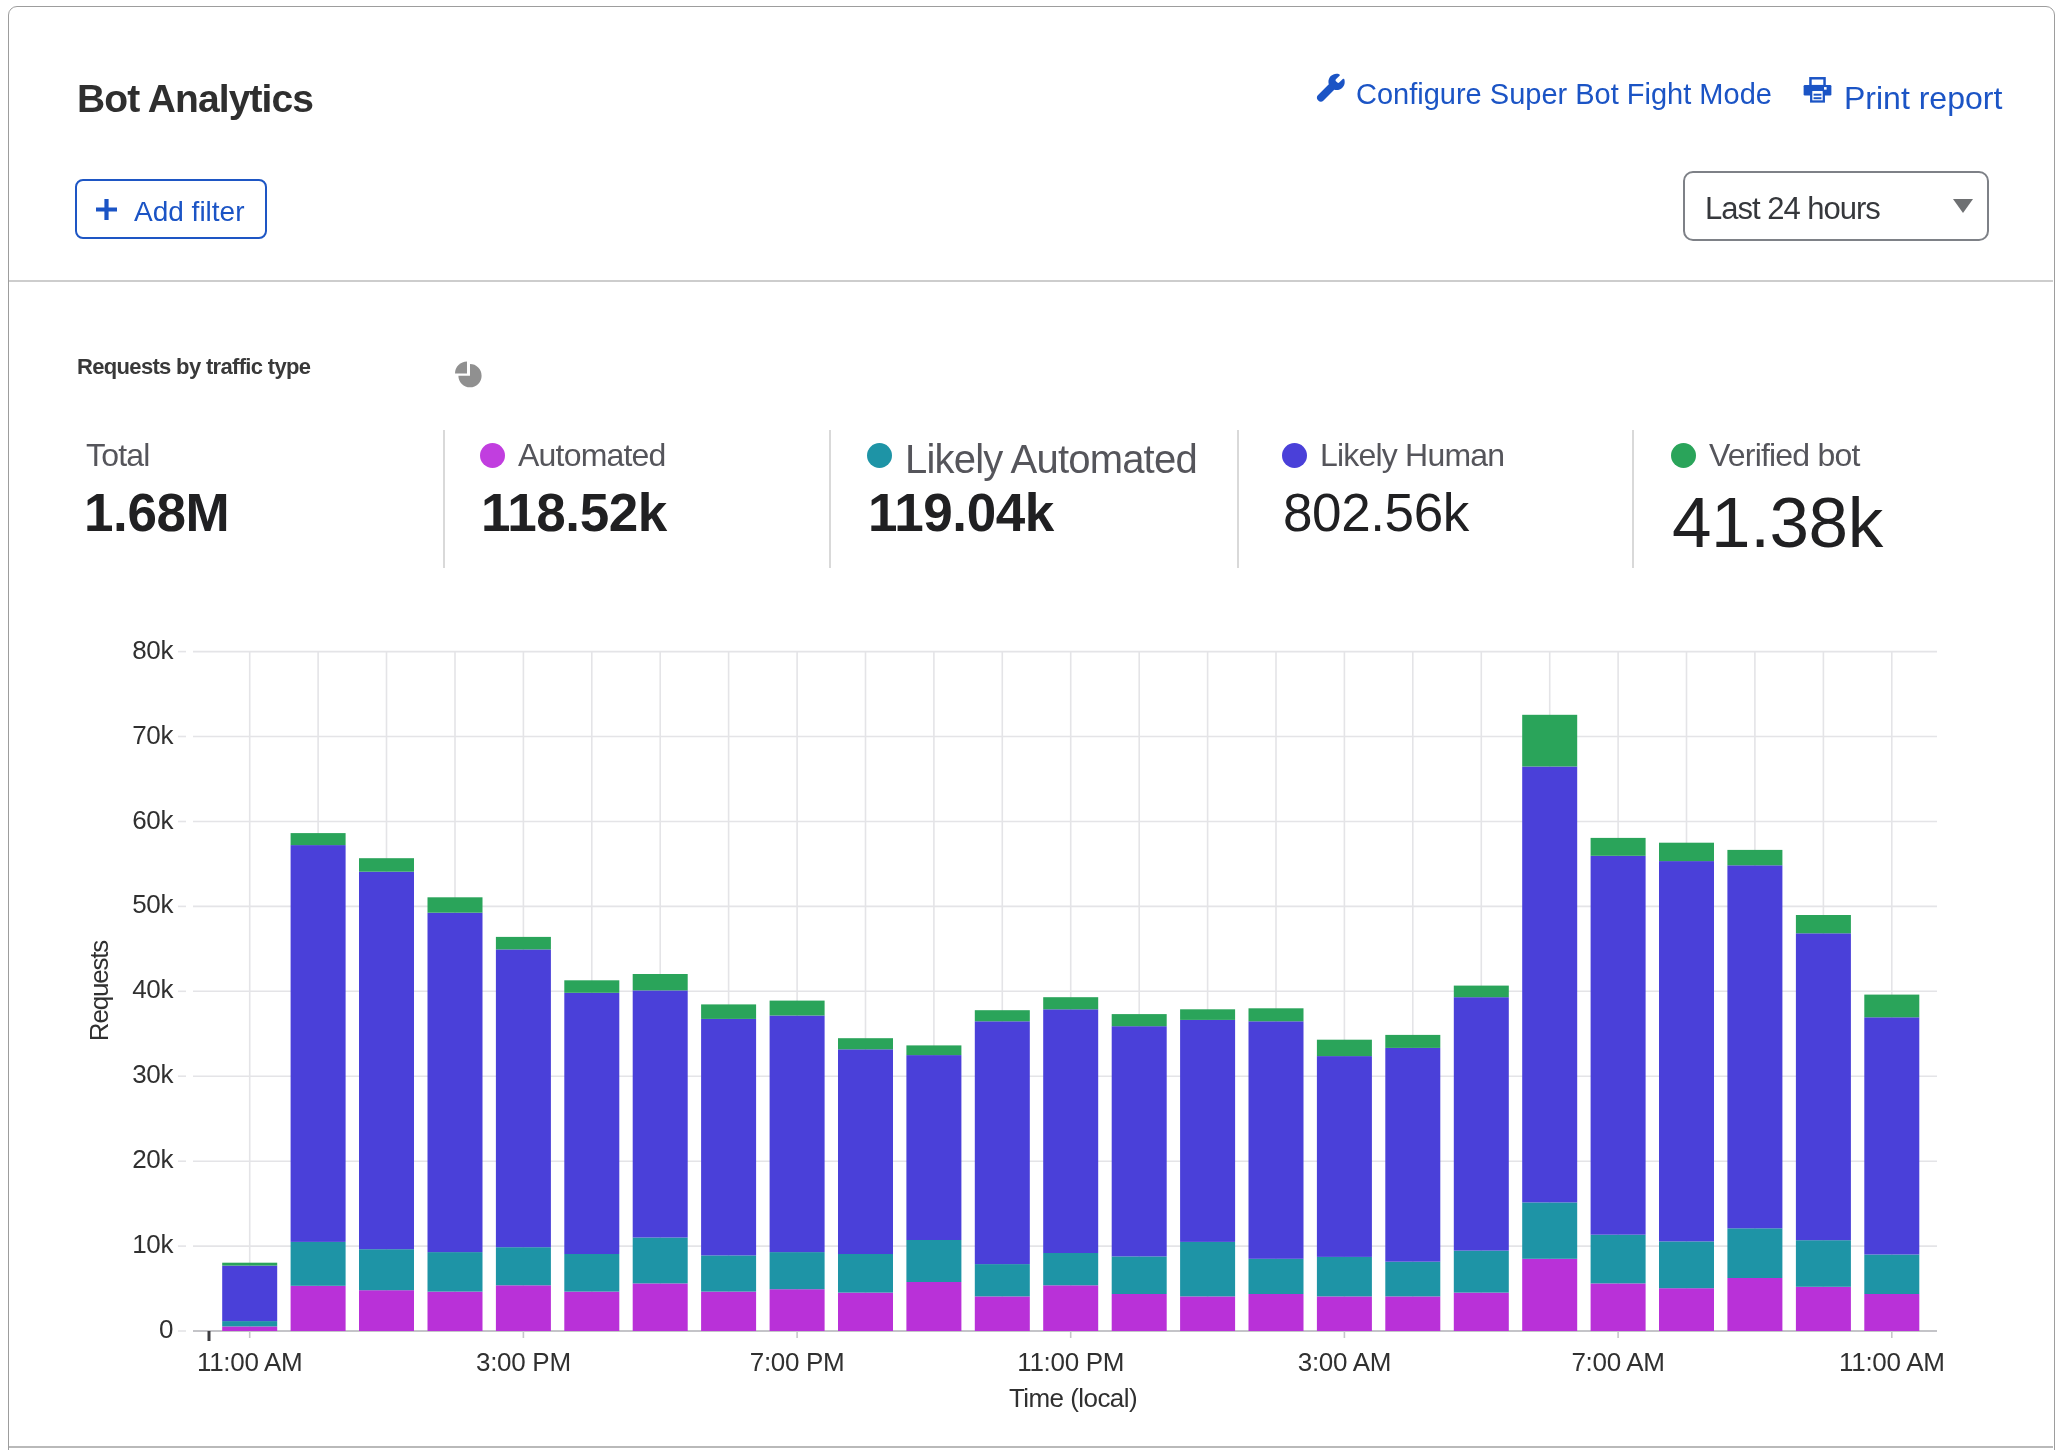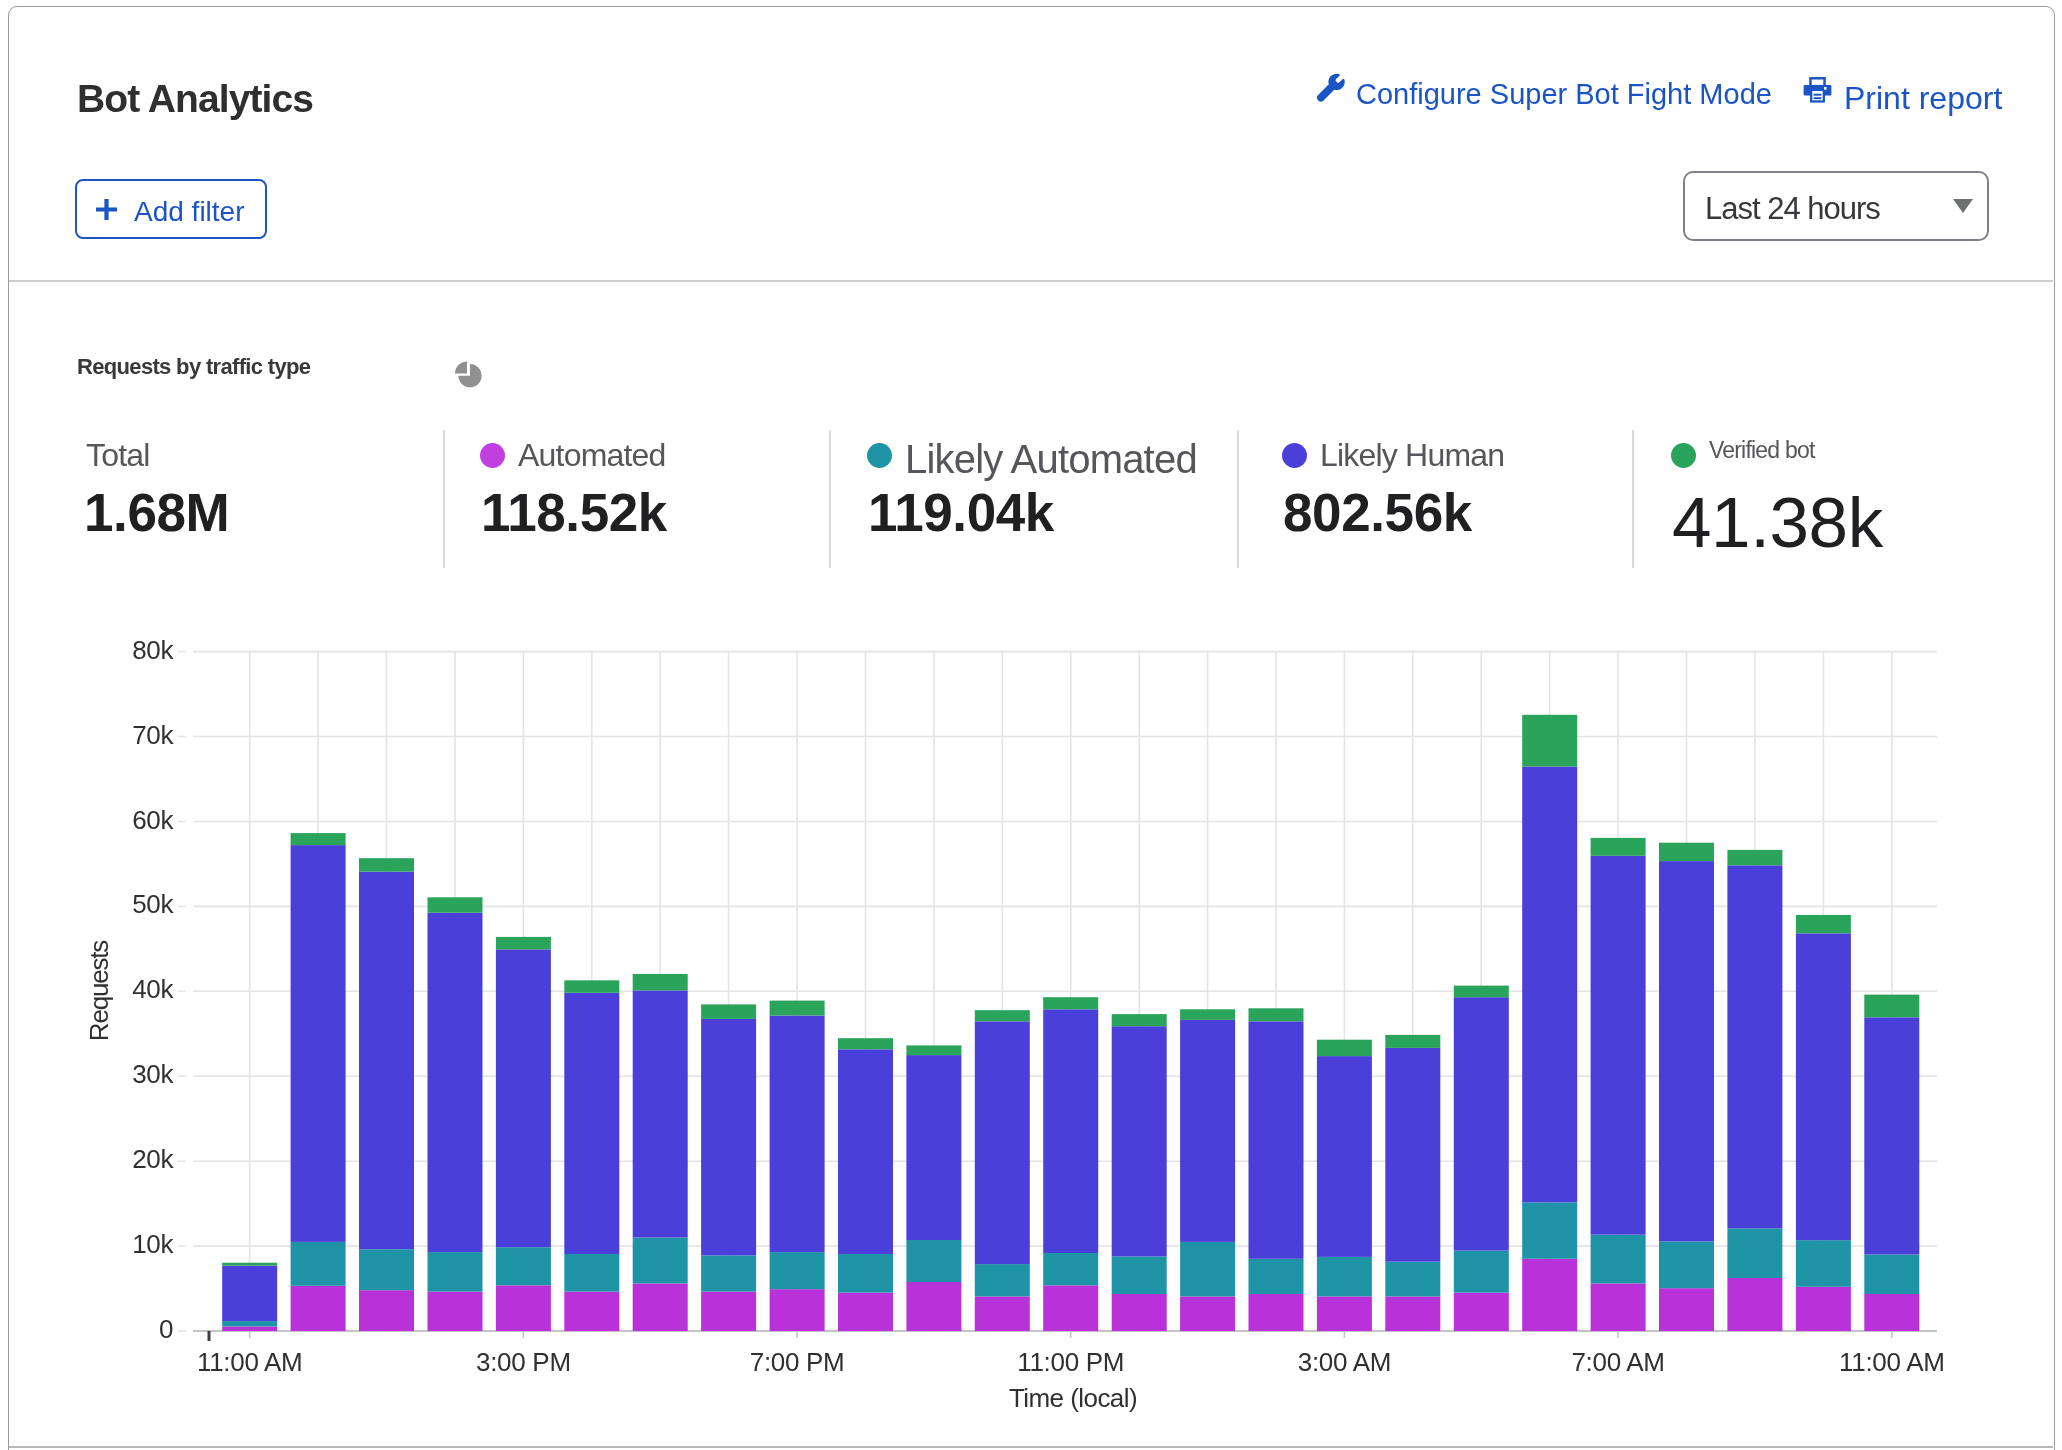--- a/index.html
+++ b/index.html
@@ -46,23 +46,23 @@
 <div style="position:absolute;left:86px;top:437px;font-size:32px;letter-spacing:-0.8px;color:#55555b;white-space:nowrap">Total</div>
 <div style="position:absolute;left:84px;top:482px;font-size:53px;font-weight:700;letter-spacing:-0.4px;color:#202022;white-space:nowrap">1.68M</div>
 <div style="position:absolute;left:480px;top:443px;width:25px;height:25px;border-radius:50%;background:#c13edf"></div>
 <div style="position:absolute;left:518px;top:437px;font-size:32px;letter-spacing:-0.8px;color:#55555b;white-space:nowrap">Automated</div>
 <div style="position:absolute;left:481px;top:482px;font-size:53px;font-weight:700;letter-spacing:-0.4px;color:#202022;white-space:nowrap">118.52k</div>
 <div style="position:absolute;left:867px;top:443px;width:25px;height:25px;border-radius:50%;background:#1e94a6"></div>
 <div style="position:absolute;left:905px;top:437px;font-size:40px;letter-spacing:-0.8px;color:#55555b;white-space:nowrap">Likely Automated</div>
 <div style="position:absolute;left:868px;top:482px;font-size:53px;font-weight:700;letter-spacing:-0.4px;color:#202022;white-space:nowrap">119.04k</div>
 <div style="position:absolute;left:1282px;top:443px;width:25px;height:25px;border-radius:50%;background:#4a40d9"></div>
 <div style="position:absolute;left:1320px;top:437px;font-size:32px;letter-spacing:-0.8px;color:#55555b;white-space:nowrap">Likely Human</div>
-<div style="position:absolute;left:1283px;top:482px;font-size:53px;font-weight:700;letter-spacing:-0.4px;color:#202022;white-space:nowrap">802.56k</div>
+<div style="position:absolute;left:1283px;top:482px;font-size:53px;font-weight:400;letter-spacing:-0.4px;color:#202022;white-space:nowrap">802.56k</div>
 <div style="position:absolute;left:1671px;top:443px;width:25px;height:25px;border-radius:50%;background:#2aa45a"></div>
-<div style="position:absolute;left:1709px;top:437px;font-size:23px;letter-spacing:-0.8px;color:#55555b;white-space:nowrap">Verified bot</div>
+<div style="position:absolute;left:1709px;top:437px;font-size:32px;letter-spacing:-0.8px;color:#55555b;white-space:nowrap">Verified bot</div>
 <div style="position:absolute;left:1672px;top:482px;font-size:71px;font-weight:400;letter-spacing:-0.4px;color:#202022;white-space:nowrap">41.38k</div>
 <div style="position:absolute;left:443px;top:430px;width:2px;height:138px;background:#d9d9d9"></div>
 <div style="position:absolute;left:829px;top:430px;width:2px;height:138px;background:#d9d9d9"></div>
 <div style="position:absolute;left:1237px;top:430px;width:2px;height:138px;background:#d9d9d9"></div>
 <div style="position:absolute;left:1632px;top:430px;width:2px;height:138px;background:#d9d9d9"></div>
 
 <svg width="2062" height="1450" viewBox="0 0 2062 1450" style="position:absolute;left:0;top:0">
 <line x1="178" y1="1331.0" x2="186" y2="1331.0" stroke="#e4e4e7" stroke-width="1.6"></line>
 <line x1="178" y1="1246.1" x2="186" y2="1246.1" stroke="#e4e4e7" stroke-width="1.6"></line>
 <line x1="193.0" y1="1246.1" x2="1937.0" y2="1246.1" stroke="#e4e4e7" stroke-width="1.6"></line>

